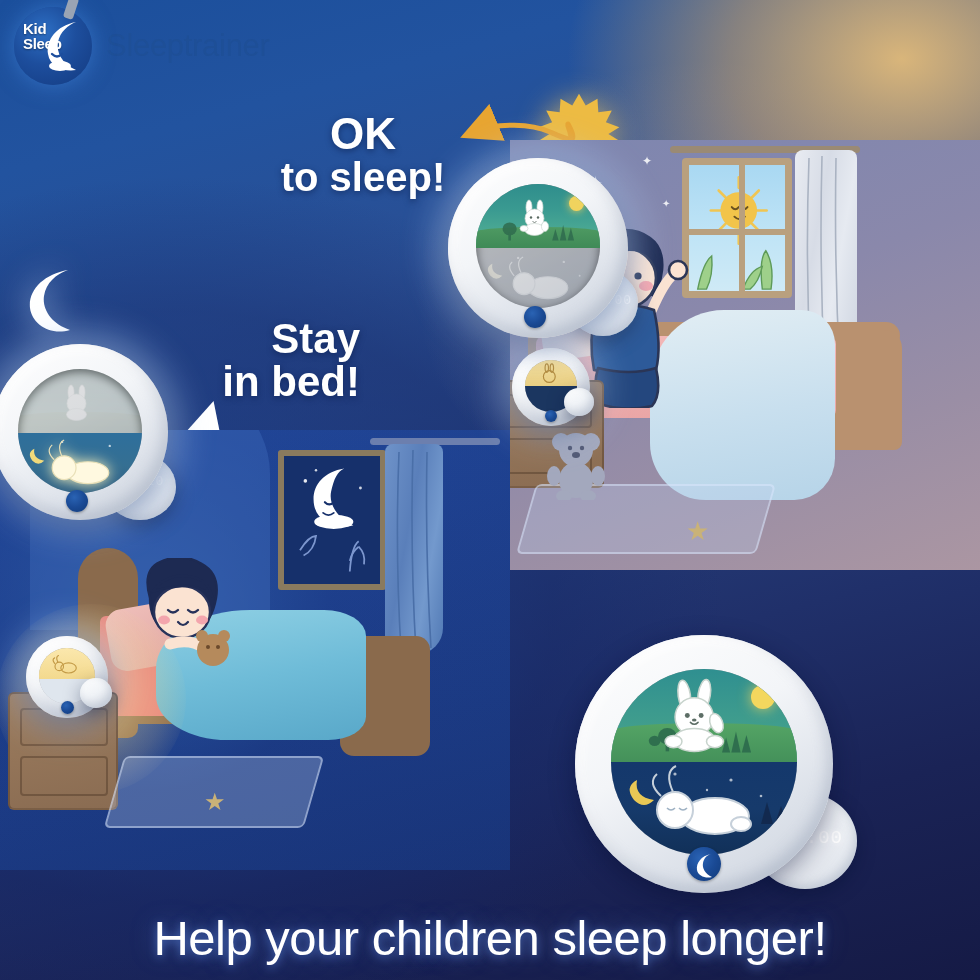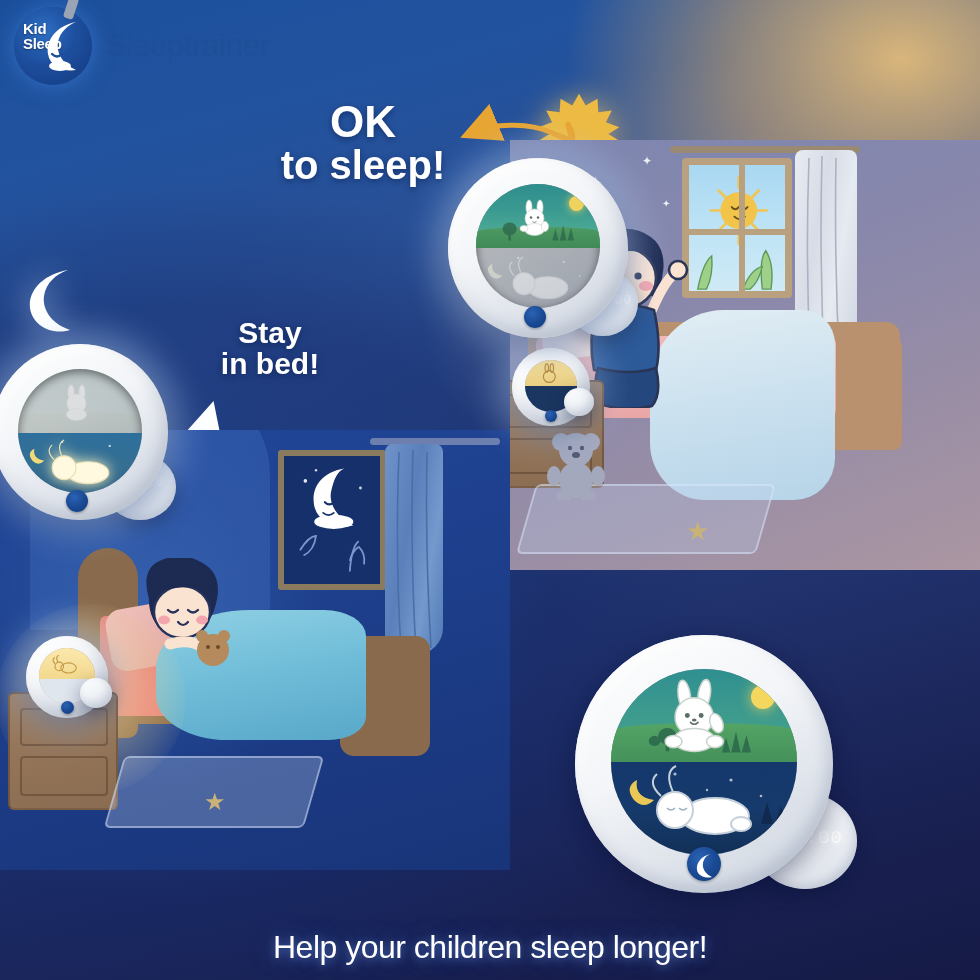--- a/index.html
+++ b/index.html
@@ -22,28 +22,28 @@
     box-shadow:0 0 22px rgba(70,140,230,.55);display:flex;align-items:center;justify-content:center;text-decoration:underline;}
   .logo-badge .lg-text{position:absolute;left:9px;top:14px;color:#fff;font-weight:bold;font-size:15px;line-height:15px;letter-spacing:-.3px;text-shadow:0 1px 2px rgba(0,0,0,.4);}
   .logo-badge .lg-moon{position:absolute;right:10px;top:13px;width:42px;height:52px;}
   .logo-stick{position:absolute;right:16px;top:-10px;width:10px;height:22px;background:#9aa4b4;border-radius:3px;transform:rotate(18deg);}
   .brand-essential{color:#ffffff;font-size:29px;font-weight:bold;letter-spacing:-.2px;text-shadow:0 1px 3px rgba(0,0,0,.35);}
   .brand-trainer{color:#1e4f97;font-size:31px;letter-spacing:-.3px;}
 
   
   .callout{position:absolute;color:#fff;font-weight:bold;line-height:1.02;
     text-shadow:0 2px 6px rgba(10,25,70,.55);}
-  #ok-wake{left:258px;top:100px;width:210px;text-align:center;font-size:40px;}
+  #ok-wake{left:258px;top:112px;width:210px;text-align:center;font-size:40px;}
   #ok-wake .l1{display:block;font-size:44px;}
-  #stay-bed{left:180px;top:318px;width:180px;text-align:center;font-size:30px;}
+  #stay-bed{left:180px;top:318px;width:180px;text-align:right;font-size:42px;}
   #stay-bed .l1{display:block;}
 
   
   #tagline{position:absolute;left:0;bottom:14px;width:100%;text-align:center;color:#fff;
-    font-size:32px;letter-spacing:-.5px;text-shadow:0 2px 10px rgba(110,160,255,.55),0 0 26px rgba(130,170,255,.35);}
+    font-size:49px;letter-spacing:-.5px;text-shadow:0 2px 10px rgba(110,160,255,.55),0 0 26px rgba(130,170,255,.35);}
 
   
   .sun-ico{position:absolute;left:537px;top:92px;width:84px;height:84px;
     filter:drop-shadow(0 0 14px rgba(245,200,90,.65));}
   .moon-ico{position:absolute;left:16px;top:266px;width:62px;height:70px;
     filter:drop-shadow(0 0 16px rgba(200,225,255,.6));}
 
   
   .arrow-svg{position:absolute;overflow:visible;}
   #arrow-ok{left:440px;top:110px;width:150px;height:110px;}

